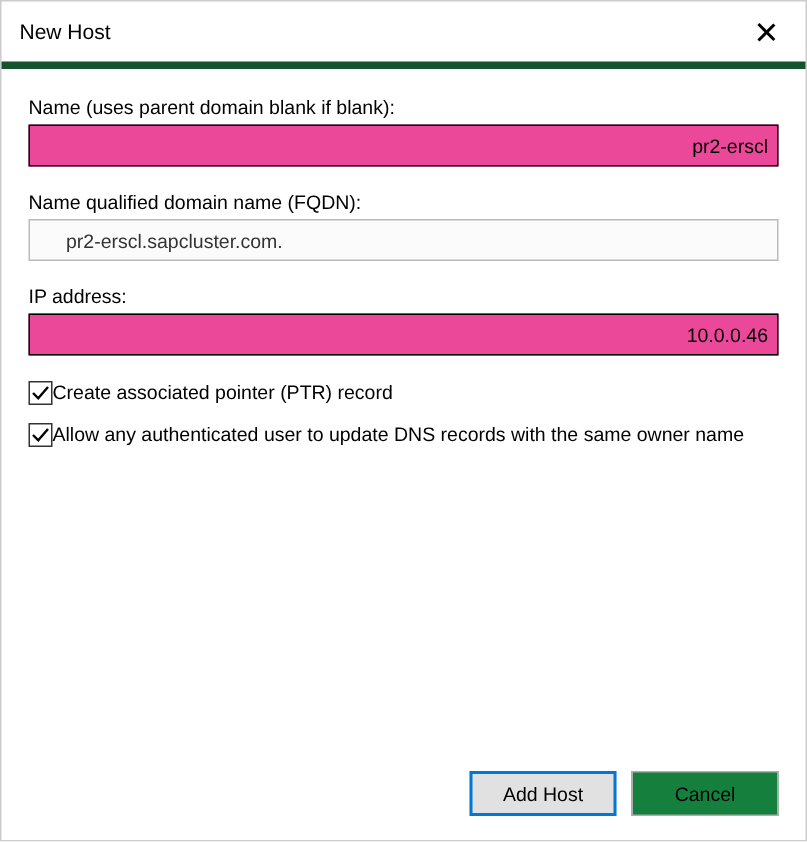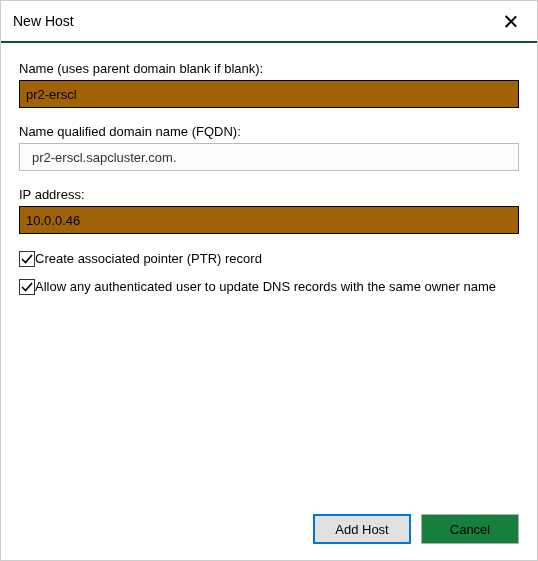--- a/index.html
+++ b/index.html
@@ -22,21 +22,21 @@
       border: 1px solid #ccc;
       background: #fff;
       display: flex;
       flex-direction: column;
     }
     .titlebar {
       display: flex;
       align-items: center;
       justify-content: space-between;
       padding: 8px 10px 8px 12px;
-      border-bottom: 2px solid #14532d;
+      border-bottom: 5px solid #14532d;
     }
     .titlebar .title {
       font-size: 14px;
     }
     .close-btn {
       font-size: 14px;
       width: 32px;
       height: 24px;
       display: flex;
       align-items: center;
@@ -74,29 +74,30 @@
       margin-bottom: 4px;
       display: block;
     }
     .text-input {
       width: 100%;
       height: 28px;
       border: 1.5px solid #000;
       padding: 8px 6px;
       font-size: 13px;
       font-family: inherit;
-      background: #a16207;
+      background: #ec4899;
       outline: none;
+      text-align: right;
     }
     .text-readonly {
       width: 100%;
       height: 28px;
       border: 1px solid #bbb;
       background: #fbfbfb;
-      padding: 4px 12px;
+      padding: 4px 24px;
       font-size: 13px;
       color: #333;
       display: flex;
       align-items: center;
     }
     .checkbox-row {
       display: flex;
       align-items: flex-start;
       margin-bottom: 10px;
       gap: 0;

